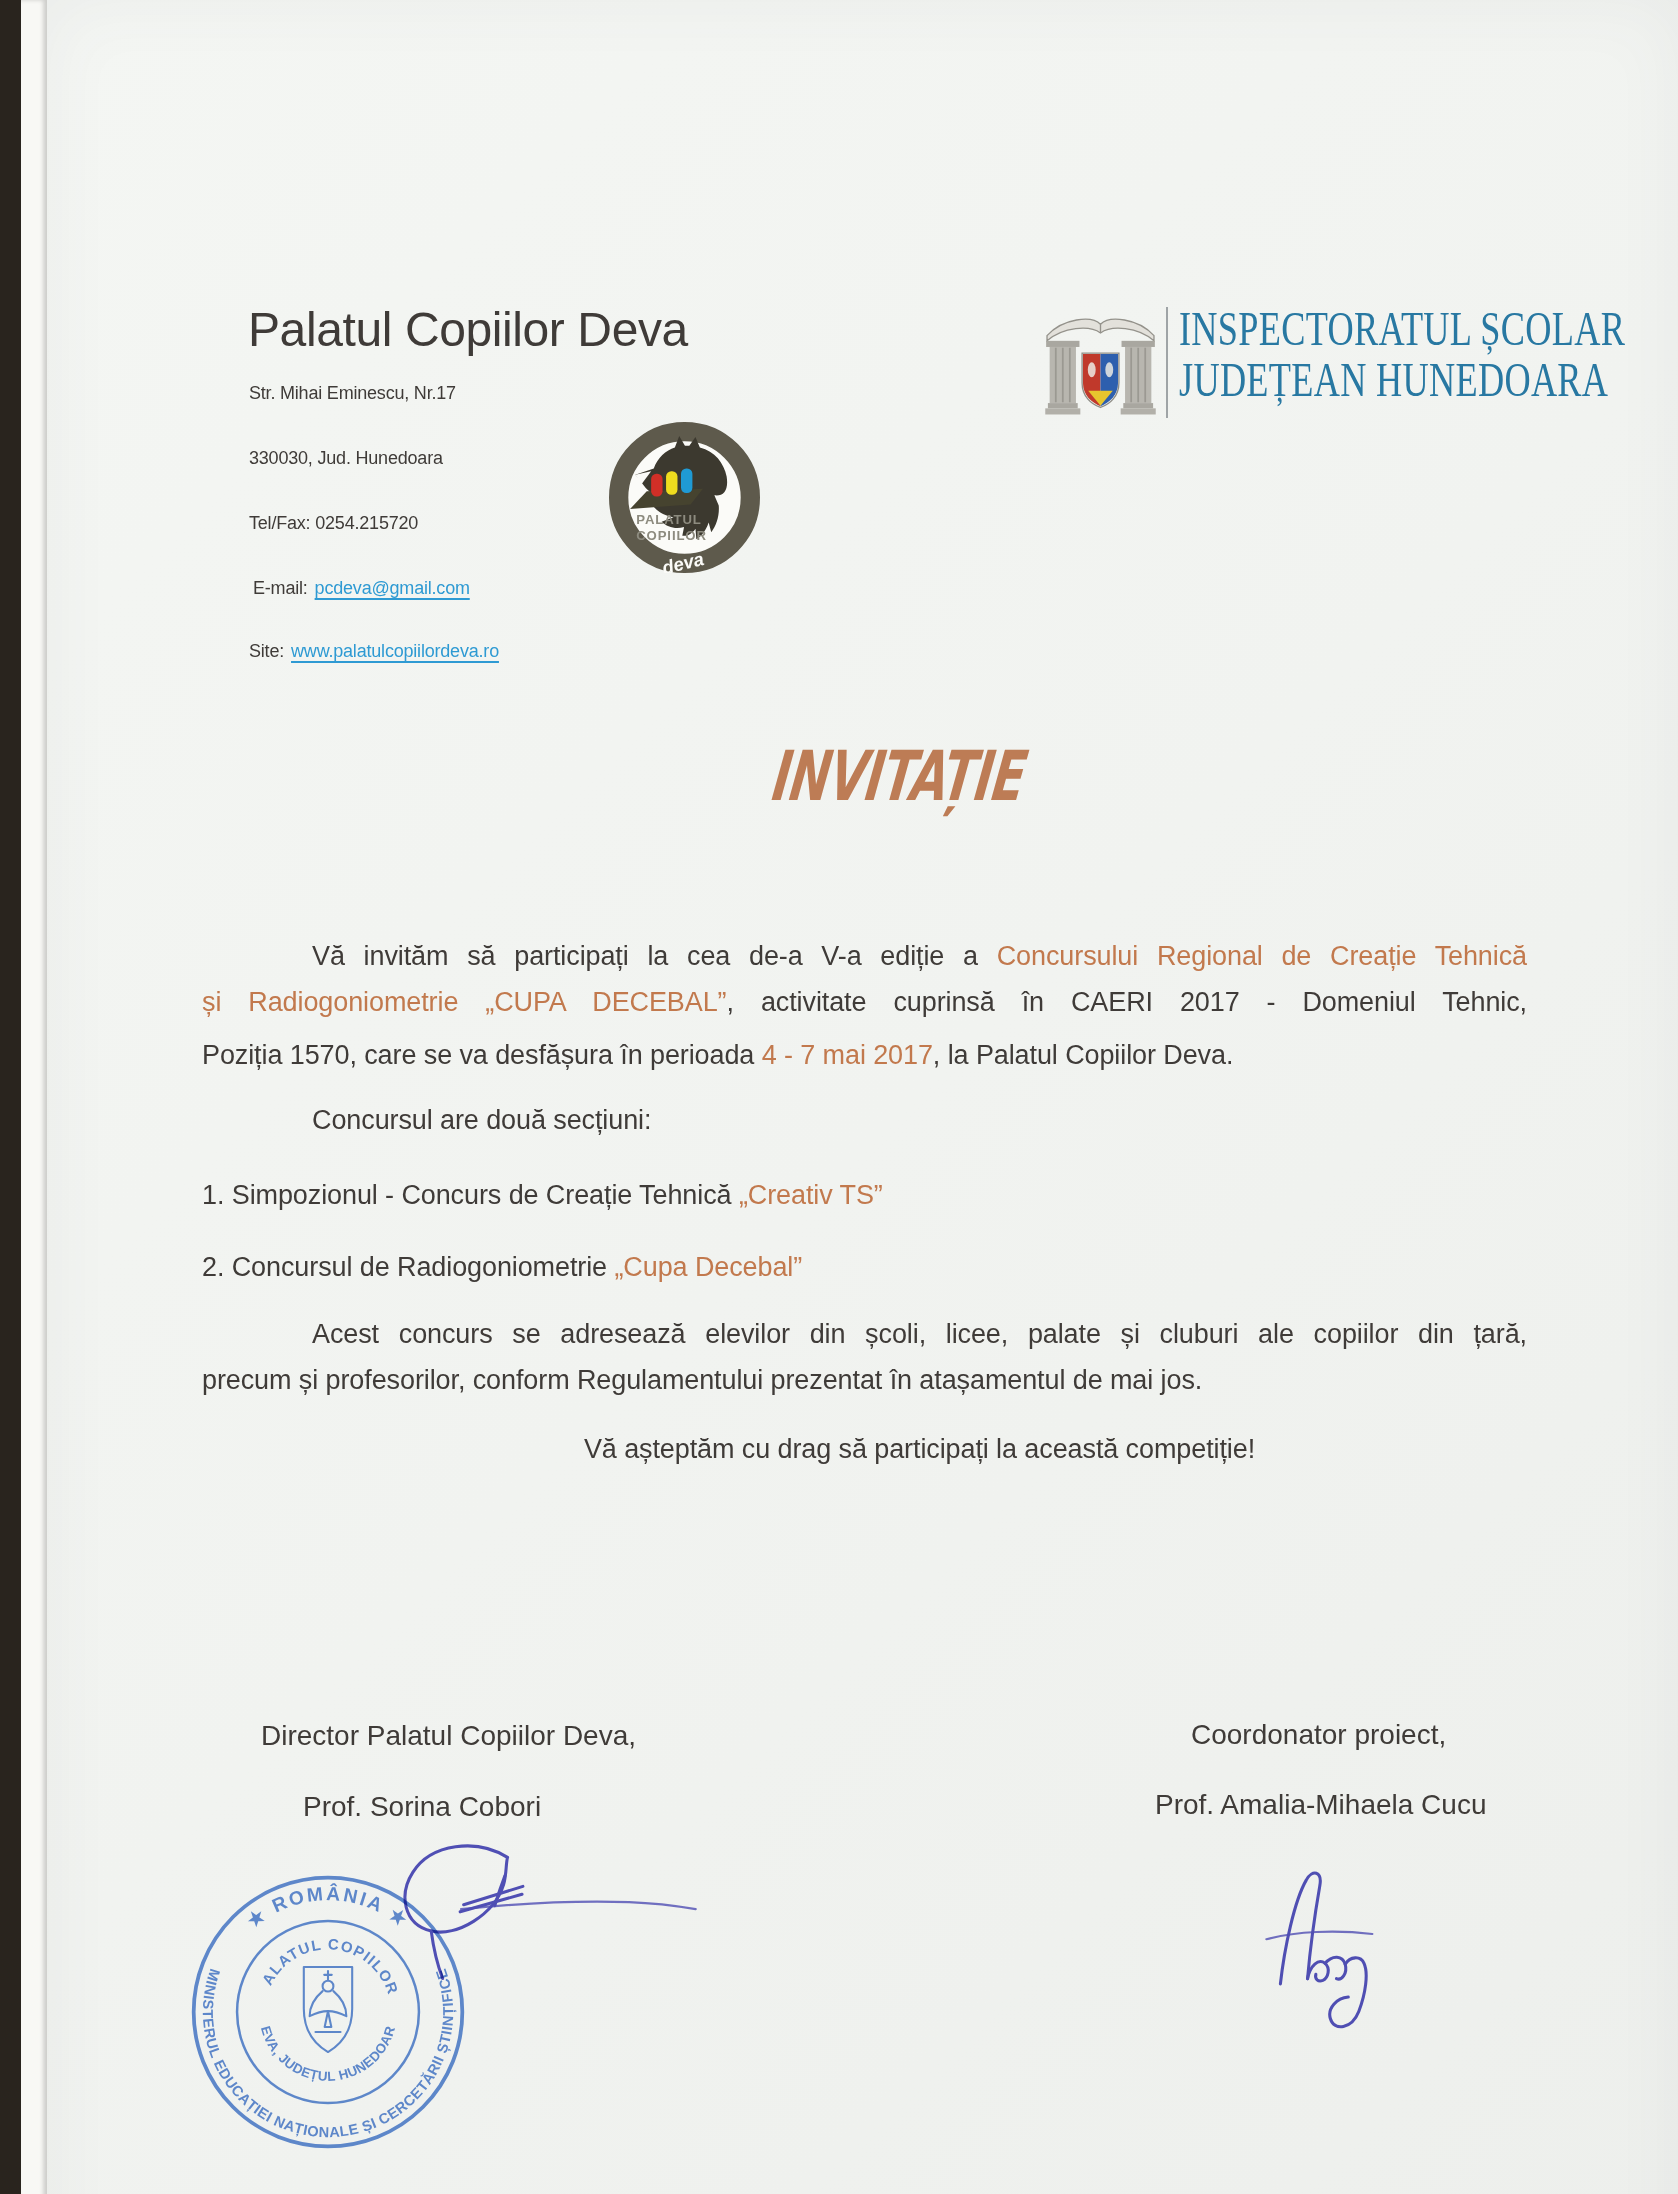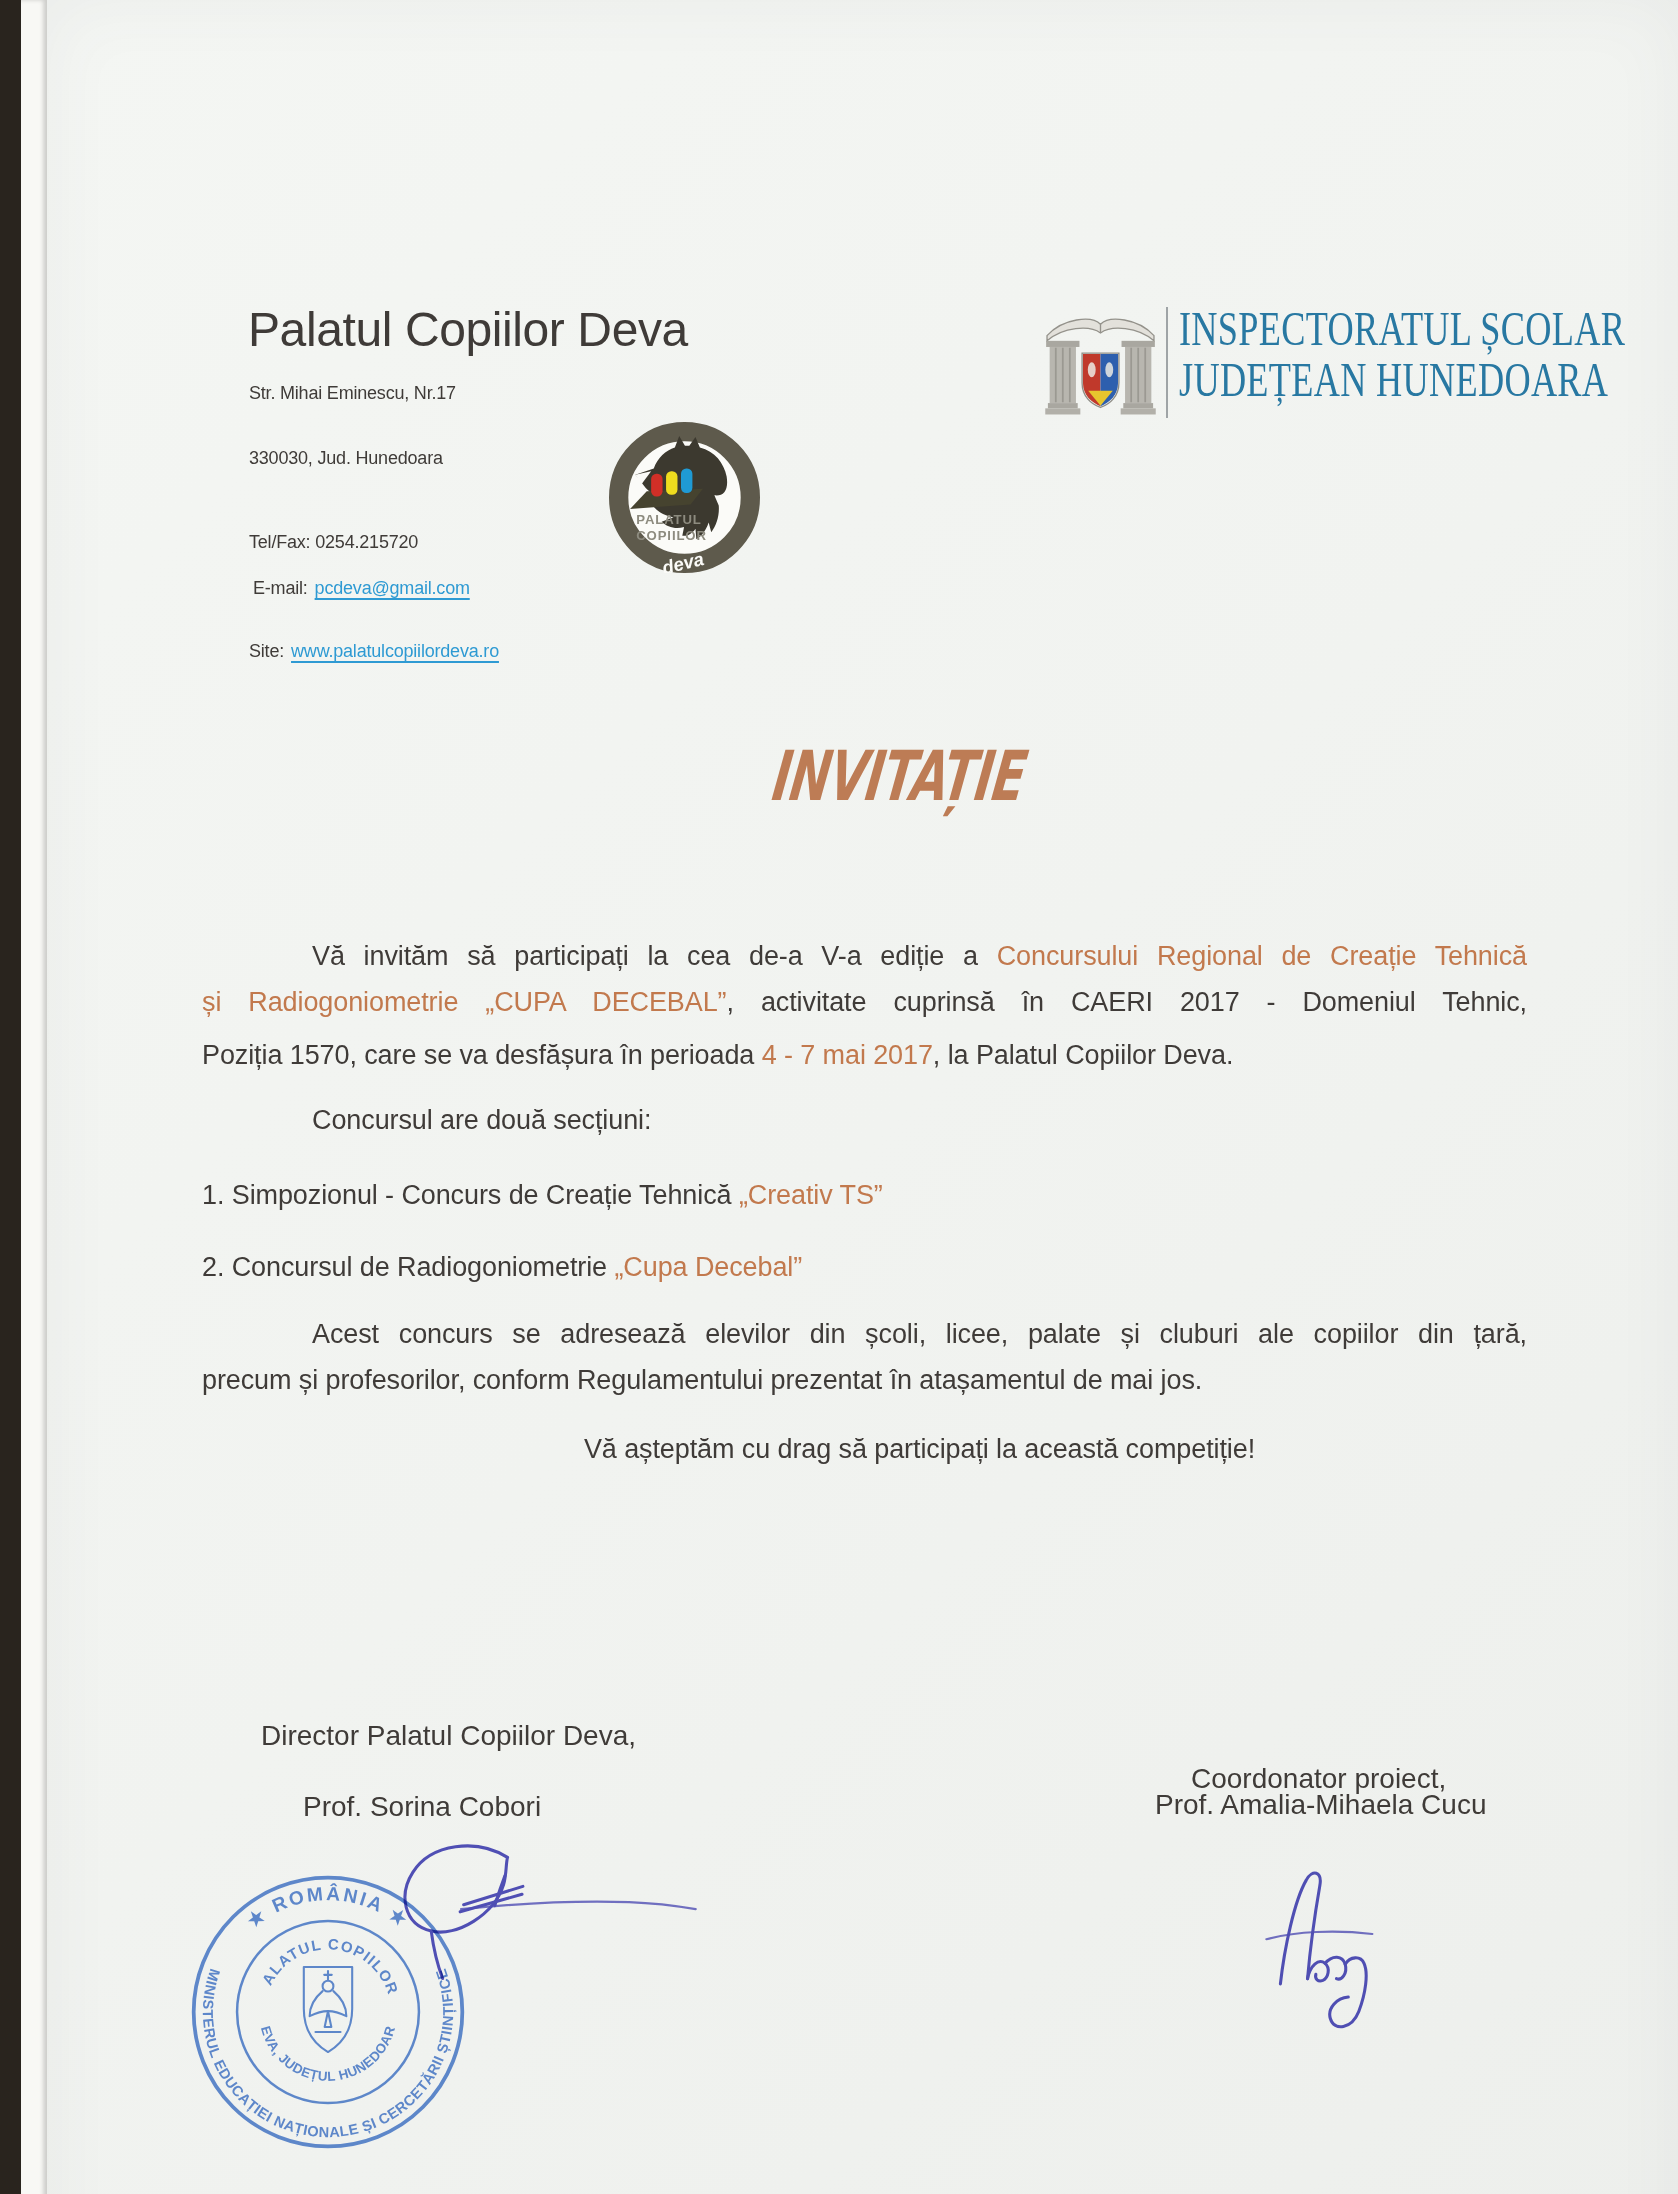--- a/index.html
+++ b/index.html
@@ -51,21 +51,21 @@
 </head>
 <body>
 
 <div class="scan-edge"></div>
 <div class="paper-sliver"></div>
 <div class="paper"></div>
 
 <div class="txt org" style="left:248px;top:306px;">Palatul Copiilor Deva</div>
 <div class="txt addr" style="left:249px;top:384px;">Str. Mihai Eminescu, Nr.17</div>
 <div class="txt addr" style="left:249px;top:449px;">330030, Jud. Hunedoara</div>
-<div class="txt addr" style="left:249px;top:514px;margin-top:19px;">Tel/Fax: 0254.215720</div>
+<div class="txt addr" style="left:249px;top:514px;">Tel/Fax: 0254.215720</div>
 <div class="txt addr" style="left:253px;top:579px;">
   <span class="lbl">E-mail:</span><span class="link">pcdeva@gmail.com</span>
 </div>
 <div class="txt addr" style="left:249px;top:642px;">
   <span class="lbl">Site:</span><span class="link">www.palatulcopiilordeva.ro</span>
 </div>
 
 <svg class="pc-logo" style="position:absolute;left:609px;top:422px;" width="151" height="151" viewBox="0 0 344 344">
   <circle cx="172" cy="172" r="150" fill="#fbfbf8" style="stroke:var(--ring-olive)" stroke-width="44"></circle>
   <path fill="#3c392f" d="M 60 120 L 102 106 C 110 82 130 64 150 58 L 160 32 L 173 54 L 183 54 L 197 34 L 207 58
@@ -120,21 +120,21 @@
 <div class="body-line jl" style="top:986px;"><span class="accent">și Radiogoniometrie „CUPA DECEBAL”</span><span>, activitate cuprinsă în CAERI 2017 - Domeniul Tehnic,</span></div>
 <div class="body-line" style="top:1031px;margin-top:8px;"><span>Poziția 1570, care se va desfășura în perioada </span><span class="accent">4 - 7 mai 2017</span><span>, la Palatul Copiilor Deva.</span></div>
 <div class="body-line indent" style="top:1104px;"><span>Concursul are două secțiuni:</span></div>
 <div class="body-line" style="top:1179px;"><span>1. Simpozionul - Concurs de Creație Tehnică </span><span class="accent">„Creativ TS”</span></div>
 <div class="body-line" style="top:1251px;"><span>2. Concursul de Radiogoniometrie </span><span class="accent">„Cupa Decebal”</span></div>
 <div class="body-line jl indent" style="top:1318px;"><span>Acest concurs se adresează elevilor din școli, licee, palate și cluburi ale copiilor din țară,</span></div>
 <div class="body-line" style="top:1364px;"><span>precum și profesorilor, conform Regulamentului prezentat în atașamentul de mai jos.</span></div>
 <div class="body-line indent" style="top:1433px;text-align:center;"><span>Vă așteptăm cu drag să participați la această competiție!</span></div>
 
 <div class="txt sig" style="left:261px;top:1722px;">Director Palatul Copiilor Deva,</div>
-<div class="txt sig" style="left:1191px;top:1721px;margin-top:44px;">Coordonator proiect,</div>
+<div class="txt sig" style="left:1191px;top:1721px;">Coordonator proiect,</div>
 <div class="txt sig" style="left:303px;top:1793px;">Prof. Sorina Cobori</div>
 <div class="txt sig" style="left:1155px;top:1791px;">Prof. Amalia-Mihaela Cucu</div>
 
 <svg class="stamp-svg" viewBox="0 0 700 700">
   <circle class="stamp-ring" cx="350" cy="350" r="322" stroke-width="9"></circle>
   <circle class="stamp-ring" cx="350" cy="350" r="218" stroke-width="6"></circle>
   <defs>
     <path id="st-top" d="M 98.2 258.3 A 268 268 0 0 1 601.8 258.3"></path>
     <path id="st-bottom" d="M 68.1 247.4 A 300 300 0 1 0 631.9 247.4"></path>
     <path id="st-it" d="M 209 298.7 A 150 150 0 0 1 491 298.7"></path>

